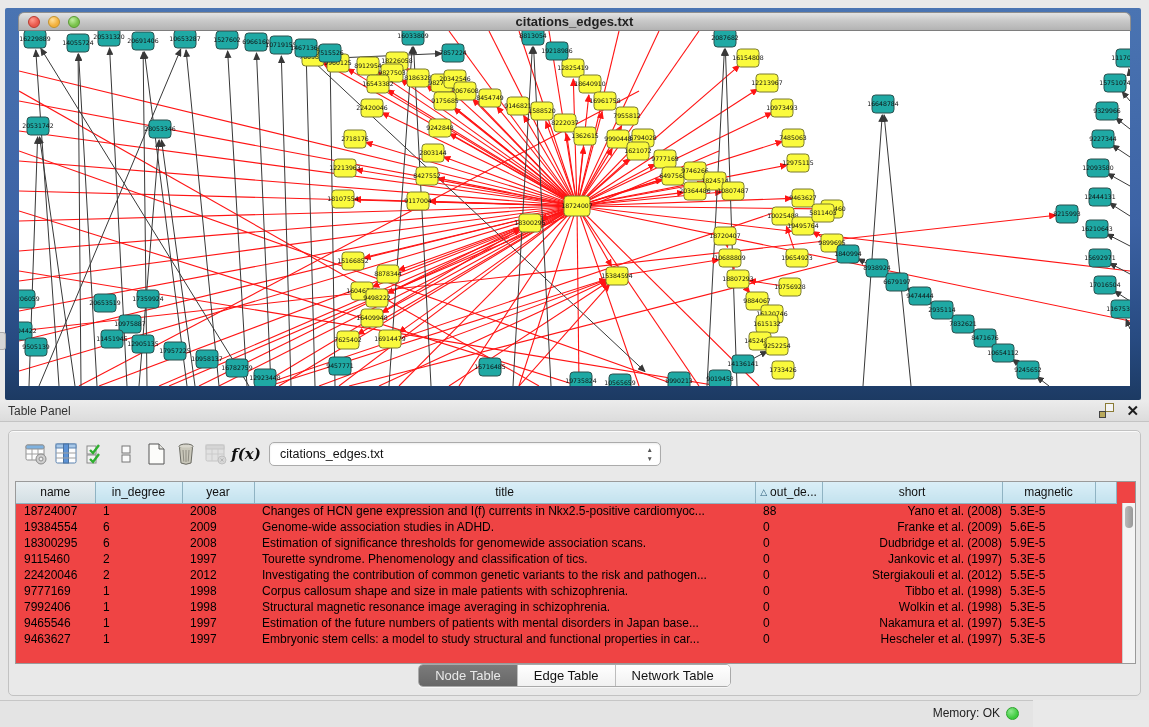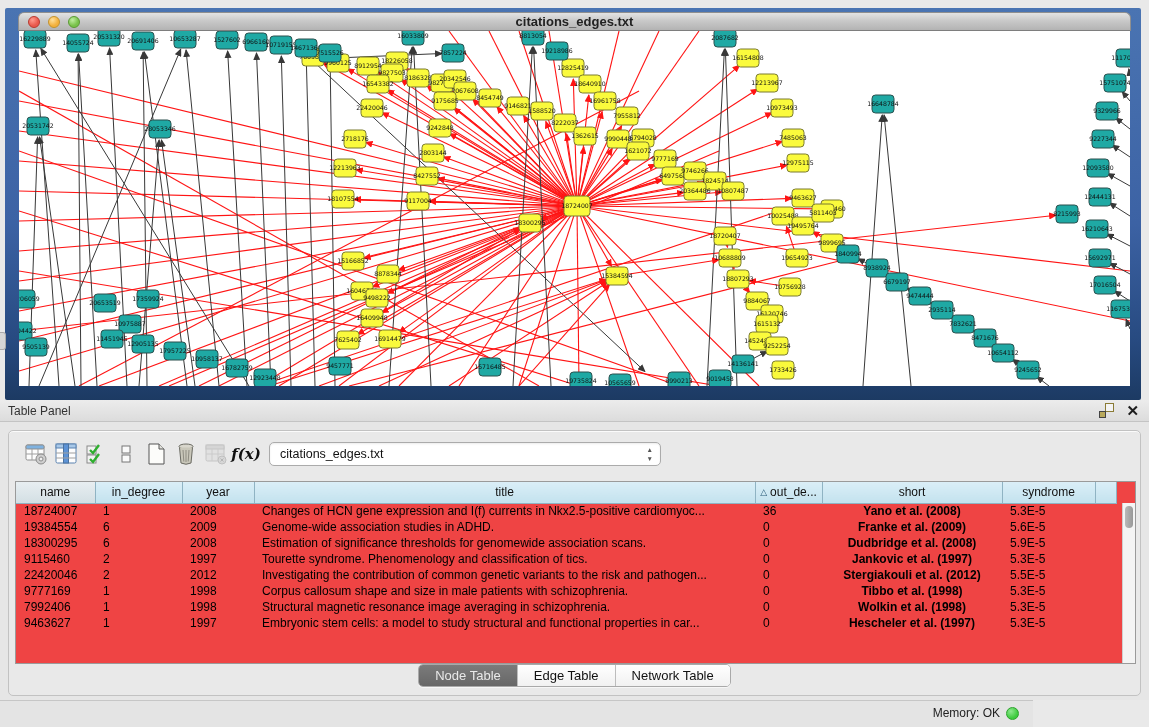--- a/index.html
+++ b/index.html
@@ -42,21 +42,21 @@
   .fx { font-family:"DejaVu Serif", serif; font-style:italic; font-weight:700; font-size:15px; color:#111; }
   .dropdown { position:relative; margin-left:6px; width:392px; height:24px; background:#fff; border:1px solid #ababab; border-radius:5px; display:flex; align-items:center; box-shadow:inset 0 1px 2px rgba(0,0,0,.08); }
   .dropdown .val { font-size:12.5px; color:#111; margin-left:10px; }
   .dropdown .steppers { position:absolute; right:7px; top:2px; font-size:6.5px; color:#555; line-height:9px; text-align:center; }
 
   .grid-wrap { position:absolute; left:6px; top:50px; width:1121px; height:183px; background:#ef4444; border:1px solid #9a9a9a; overflow:hidden; }
   table.grid { border-collapse:collapse; table-layout:fixed; width:1100px; }
   table.grid th { height:21px; background:linear-gradient(180deg,#daeef7,#c3e2ee); border:1px solid #8fb3c3; border-top:none; font-size:12px; font-weight:400; color:#111; text-align:center; overflow:hidden; white-space:nowrap; }
   table.grid th:first-child { border-left:none; background:linear-gradient(180deg,#e8eef1,#d3dfe4); }
   table.grid td { height:16px; font-size:12px; color:#000; white-space:nowrap; overflow:hidden; padding:0 4px 0 8px; }
-  table.grid td.center { text-align:center; padding:0;font-weight:bold; }
+  table.grid td.center { text-align:right; padding:0; }
   .sort-tri { display:inline-block; font-size:9px; color:#2a5a77; margin-right:3px; transform:translateY(-1px); }
   .vscroll { position:absolute; right:0; top:21px; bottom:0; width:13px; background:#f4f4f4; border-left:1px solid #cfcfcf; }
   .vscroll .thumb { position:absolute; left:2px; top:3px; width:8px; height:22px; border-radius:4px; background:linear-gradient(90deg,#b9b9b9,#989898); }
 
   .tabbar { position:absolute; left:0; right:0; bottom:8px; display:flex; justify-content:center; }
   .seg { display:flex; border:1px solid #a9a9a9; border-radius:5px; overflow:hidden; background:#fff; box-shadow:0 1px 0 #f6f6f6; }
   .seg .tab { font-size:13px; padding:3px 16px; color:#111; background:linear-gradient(180deg,#ffffff,#f1f1f1); border-left:1px solid #bdbdbd; cursor:default; }
   .seg .tab:first-child { border-left:none; }
   .seg .tab.active { background:linear-gradient(180deg,#7b7b7b,#676767); color:#e9e9e9; }
 
@@ -850,31 +850,31 @@
             <col style="width: 21px;">
           </colgroup>
         <thead>
             <tr id="grid-head">
               <th>name</th>
               <th>in_degree</th>
               <th>year</th>
               <th>title</th>
               <th><span class="sort-tri">△</span>out_de...</th>
               <th>short</th>
-              <th>syndrome</th>
+              <th>magnetic</th>
               <th></th>
             </tr>
           </thead>
         <tbody id="grid-body">
             <tr>
               <td>18724007</td>
               <td>1</td>
               <td>2008</td>
               <td>Changes of HCN gene expression and I(f) currents in Nkx2.5-positive cardiomyoc...</td>
-              <td>36</td>
+              <td>88</td>
               <td class="center">Yano et al. (2008)</td>
               <td>5.3E-5</td>
               <td></td>
             </tr>
             <tr>
               <td>19384554</td>
               <td>6</td>
               <td>2009</td>
               <td>Genome-wide association studies in ADHD.</td>
               <td>0</td>
@@ -926,20 +926,30 @@
               <td>7992406</td>
               <td>1</td>
               <td>1998</td>
               <td>Structural magnetic resonance image averaging in schizophrenia.</td>
               <td>0</td>
               <td class="center">Wolkin et al. (1998)</td>
               <td>5.3E-5</td>
               <td></td>
             </tr>
             <tr>
+              <td>9465546</td>
+              <td>1</td>
+              <td>1997</td>
+              <td>Estimation of the future numbers of patients with mental disorders in Japan base...</td>
+              <td>0</td>
+              <td class="center">Nakamura et al. (1997)</td>
+              <td>5.3E-5</td>
+              <td></td>
+            </tr>
+            <tr>
               <td>9463627</td>
               <td>1</td>
               <td>1997</td>
               <td>Embryonic stem cells: a model to study structural and functional properties in car...</td>
               <td>0</td>
               <td class="center">Hescheler et al. (1997)</td>
               <td>5.3E-5</td>
               <td></td>
             </tr>
           </tbody>

